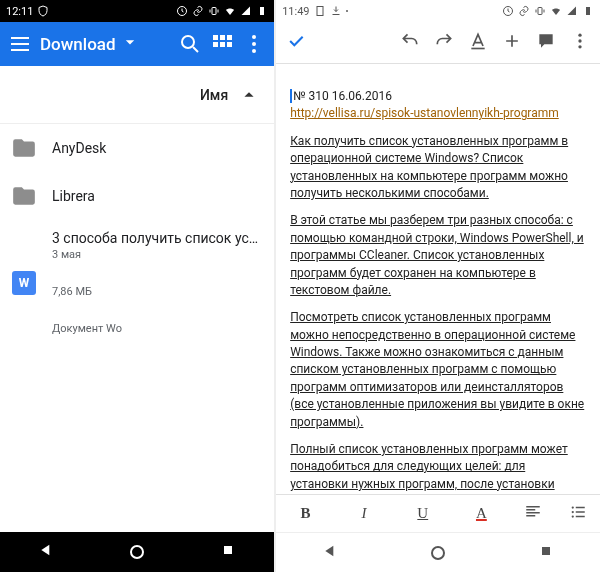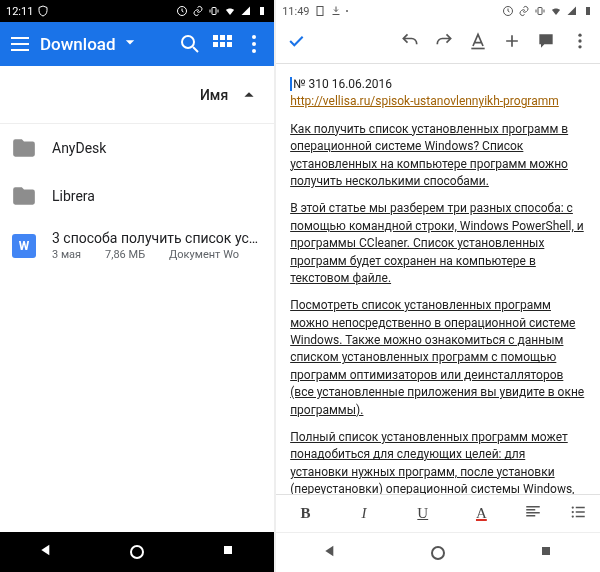--- a/index.html
+++ b/index.html
@@ -28,21 +28,21 @@
   .sortrow svg { width: 22px; height: 22px; fill: #333; }
 
   
   .filelist { flex: 1; background: #fff; }
   .item { display: flex; align-items: center; padding: 10px 10px; gap: 14px; }
   .item .thumb { width: 28px; height: 28px; display: flex; align-items: center; justify-content: center; }
   .folder-ico { width: 26px; height: 26px; fill: #8d8d8d; }
   .doc-ico { width: 24px; height: 24px; background: #4285f4; border-radius: 3px; display: flex; align-items: center; justify-content: center; color: #fff; font-size: 12px; font-weight: 700; }
   .item .txt { flex: 1; overflow: hidden; }
   .item .name { font-size: 14px; color: #202124; white-space: nowrap; overflow: hidden; text-overflow: ellipsis; }
-  .item .meta { font-size: 11px; color: #5f6368; display: flex; gap: 24px; margin-top: 2px; }
+  .item .meta { font-size: 11px; color: #5f6368; display: flex; gap: 24px; margin-top: 2px; flex-direction: column; }
 
   
   .navbar { height: 40px; display: flex; align-items: center; justify-content: space-around; }
   .navbar.black { background: #000; }
   .navbar.white { background: #fff; border-top: 1px solid #eee; }
   .navbar svg { width: 16px; height: 16px; }
   .navbar.black svg { fill: #fff; }
   .navbar.white svg { fill: #555; }
   .navbar .circ { width: 14px; height: 14px; border: 2px solid; border-radius: 50%; }
   .navbar.black .circ { border-color: #fff; }
@@ -53,21 +53,21 @@
   .editbar .grp { display: flex; align-items: center; gap: 14px; }
   .editbar svg { width: 20px; height: 20px; fill: #555; }
   .editbar .check svg { fill: #1a73e8; }
 
   
   .docbody { flex: 1; overflow: hidden; padding: 12px 14px; font-size: 12px; line-height: 1.45; color: #222; }
   .docbody .header-num { display: inline; }
   .docbody .cursor { border-left: 2px solid #1a73e8; padding-left: 1px; }
   .docbody a { color: #a16207; text-decoration: underline; word-break: break-all; font-size: 12px; }
   .docbody p { margin-top: 10px; text-decoration: underline; }
-  .docbody .hdr { margin-top: 0; }
+  .docbody .hdr { margin-top: 12px; }
 
   
   .fmtbar { height: 38px; border-top: 1px solid #e0e0e0; display: flex; align-items: center; justify-content: space-around; }
   .fmtbar .fbtn { width: 32px; text-align: center; font-size: 15px; color: #444; font-family: "Times New Roman", serif; }
   .fmtbar .b { font-weight: 700; }
   .fmtbar .i { font-style: italic; }
   .fmtbar .u { text-decoration: underline; }
   .fmtbar .a { text-decoration: underline; text-decoration-color: #d93025; text-decoration-thickness: 2px; }
   .fmtbar svg { width: 18px; height: 18px; fill: #555; }
 </style>

